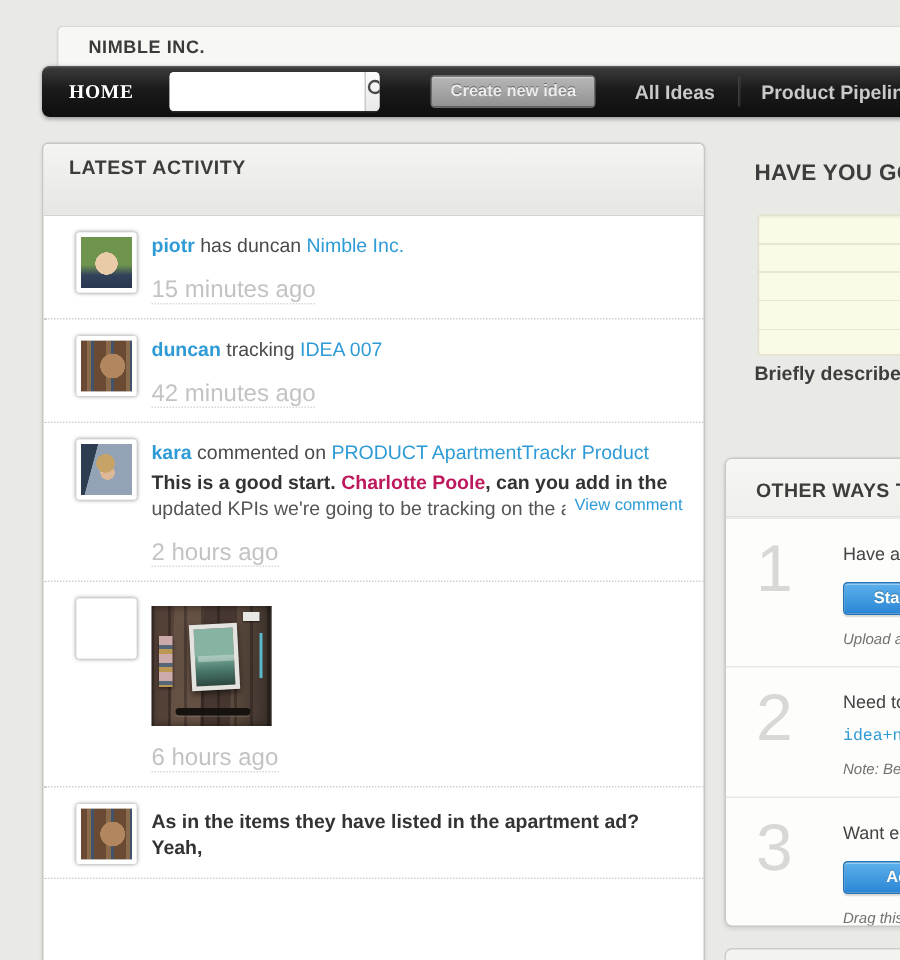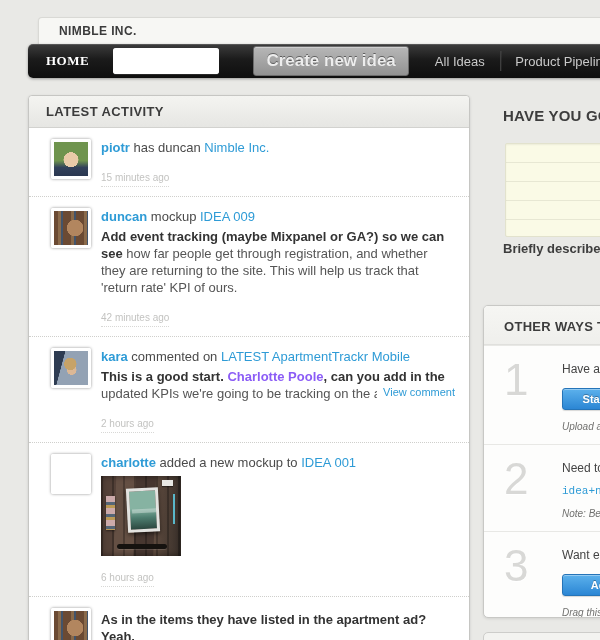--- a/index.html
+++ b/index.html
@@ -43,42 +43,42 @@
   .searchwrap input {
     width:130px; border:none; outline:none; padding:0 8px; font-size:12px;
     font-family:"Liberation Sans", sans-serif; background:#fff; color:#333;
   }
   .search-btn {
     width:38px; border:none; border-left:1px solid #c9c9c9; cursor:pointer;
     background:linear-gradient(#fbfbfb, #e9e9e9);
     display:flex; align-items:center; justify-content:center;
   }
   .create-btn {
-    margin-left:34px; padding:4px 12px; font-size:17px; font-weight:bold;
+    margin-left:34px; padding:4px 12px; font-size:11px; font-weight:bold;
     font-family:"Liberation Sans", sans-serif;
     color:#ededed; text-shadow:0 -1px 0 rgba(0,0,0,0.45);
     background:linear-gradient(#b7b7b7, #929292);
     border:1px solid #6b6b6b; border-radius:3px; cursor:pointer;
     box-shadow:inset 0 1px 0 rgba(255,255,255,0.35);
     white-space:nowrap;
   }
   .nav-link {
-    color:#c9c9c9; font-size:13px; font-weight:normal; cursor:pointer; white-space:nowrap;text-align:right;
+    color:#c9c9c9; font-size:13px; font-weight:bold; cursor:pointer; white-space:nowrap;text-align:right;
   }
   .nav-link.first { margin-left:26px; }
   .nav-sep { width:1px; height:20px; background:#3e3e3e; margin:0 15px;
     box-shadow:1px 0 0 rgba(255,255,255,0.06); }
   
   .feed-panel {
     position:absolute; left:28px; top:95px; width:442px; height:560px;
     background:#fff; border:1px solid #c6c6c3; border-radius:4px 4px 0 0;
     box-shadow:0 1px 3px rgba(0,0,0,0.12);
   }
   .feed-header {
-    height:32px; line-height:32px; padding-left:17px;
+    height:48px; line-height:32px; padding-left:17px;
     background:linear-gradient(#f4f4f1, #e6e6e3);
     border-bottom:1px solid #d2d2cf; border-radius:4px 4px 0 0;
     font-size:13px; font-weight:bold; color:#3c3c3c; letter-spacing:0.4px;
   }
   .item {
     padding:11px 14px 9px 22px;
     border-bottom:1px dotted #cfcfcc;
     overflow:hidden;
   }
   .avatar {
@@ -109,27 +109,27 @@
       radial-gradient(circle at 50% 30%, #3c2b21 0 40%, transparent 41%),
       linear-gradient(100deg, #3a2b22 0 18%, #d9c6ae 19% 80%, #40productive 81%),
       linear-gradient(#d9c6ae, #caa98c);
   }
   .content { margin-left:50px; font-size:13px; line-height:17px; color:#555; }
   .t-user { color:#2e9bd6; font-weight:bold; cursor:pointer;text-align:center; }
   .t-action { color:#4a4a4a; }
   .t-target { color:#2e9bd6; cursor:pointer; }
   .body { margin-top:3px; color:#555; position:relative; }
   .b-bold { font-weight:bold; color:#333; }
-  .b-link { font-weight:bold; color:#8b5cf6; cursor:pointer;margin-top:36px; }
+  .b-link { font-weight:bold; color:#be185d; cursor:pointer;margin-top:36px; }
   .view-abs {
     position:absolute; right:0; bottom:1px;
     font-size:11px; color:#2e9bd6; cursor:pointer; background:#fff; padding-left:6px;margin-top:24px;
   }
   .time {
-    display:inline-block; margin-top:13px; font-size:10px; color:#c3c3c1;
+    display:inline-block; margin-top:13px; font-size:16px; color:#c3c3c1;
     border-bottom:1px dotted #d8d8d6; cursor:pointer;
   }
   
   .mockup {
     position:relative; width:80px; height:80px; margin-top:5px; cursor:pointer;
     background:
       repeating-linear-gradient(90deg, rgba(0,0,0,0.25) 0 2px, transparent 2px 11px),
       linear-gradient(92deg, #544138 0 18%, #655044 19% 42%, #473730 43% 66%, #5d4a3e 67%, #39302a);
     box-shadow:inset 0 0 6px rgba(0,0,0,0.5);
   }
@@ -258,49 +258,43 @@
         <span class="t-user">piotr</span><span class="t-action"> has duncan </span><span class="t-target">Nimble Inc.</span>
       </div>
       <span class="time">15 minutes ago</span>
     </div>
   </div>
 
   <div class="item">
     <div class="avatar av-duncan"></div>
     <div class="content">
       <div>
-        <span class="t-user">duncan</span><span class="t-action"> mockup </span><span class="t-target">IDEA 009</span>
-      </div>
-      <div class="body">
-        <span class="b-bold">Add event tracking (maybe Mixpanel or GA?) so we can see</span><span> how far people get through registration, and whether they are returning to the site. This will help us track that 'return rate' KPI of ours.</span>
+        <span class="t-user">duncan</span><span class="t-action"> tracking </span><span class="t-target">IDEA 007</span>
       </div>
       <span class="time">42 minutes ago</span>
     </div>
   </div>
 
   <div class="item">
     <div class="avatar av-kara"></div>
     <div class="content">
       <div>
-        <span class="t-user">kara</span><span class="t-action"> commented on </span><span class="t-target">LATEST ApartmentTrackr Mobile</span>
+        <span class="t-user">kara</span><span class="t-action"> commented on </span><span class="t-target">PRODUCT ApartmentTrackr Product</span>
       </div>
       <div class="body">
         <span class="b-bold">This is a good start. </span><span class="b-link">Charlotte Poole</span><span class="b-bold">, can you add in the</span><span> updated KPIs we're going to be tracking on the app?</span>
         <span class="view-abs">View comment</span>
       </div>
       <span class="time">2 hours ago</span>
     </div>
   </div>
 
   <div class="item">
     <div class="avatar av-charlotte"></div>
     <div class="content">
-      <div>
-        <span class="t-user">charlotte</span><span class="t-action"> added a new mockup to </span><span class="t-target">IDEA 001</span>
-      </div>
       <div class="mockup">
         <span class="tag"></span>
         <span class="strip"></span>
         <span class="frame">
             <i></i>
           </span>
         <span class="shelf"></span>
         <span class="scroll"></span>
       </div>
       <span class="time">6 hours ago</span>

